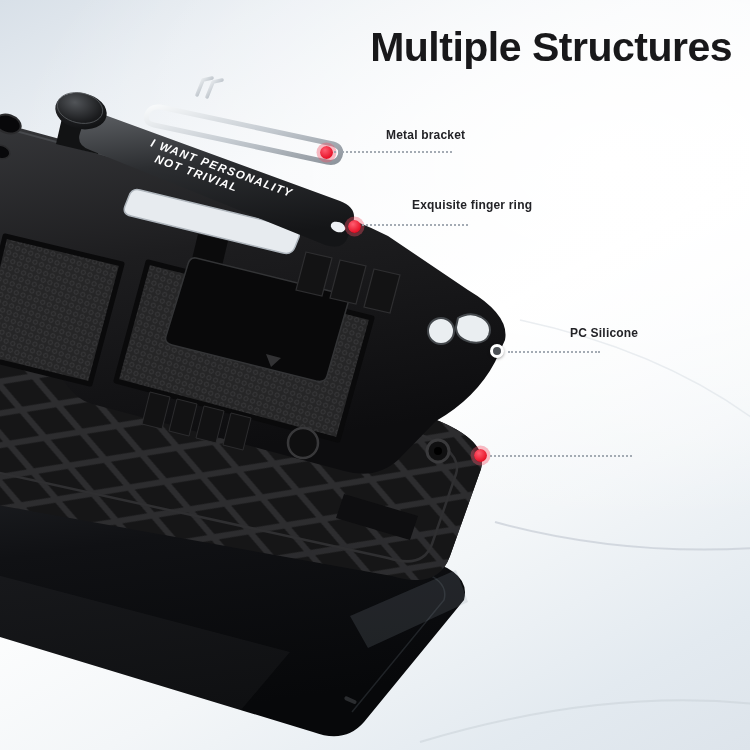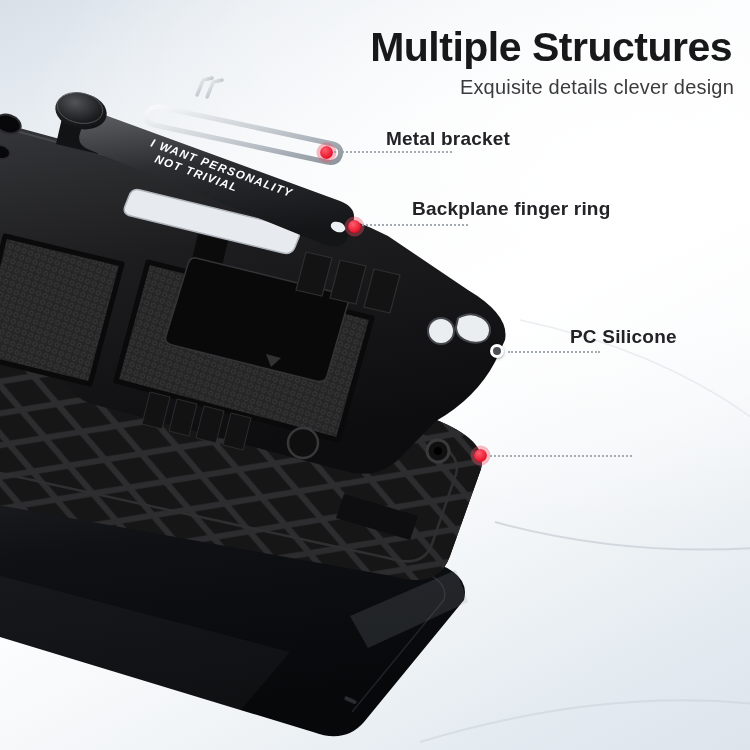--- a/index.html
+++ b/index.html
@@ -15,21 +15,21 @@
     position:absolute;top:24px;right:18px;margin:0;
     font-size:41px;font-weight:bold;letter-spacing:-0.5px;color:#18181a;
     white-space:nowrap;
   }
   .page-subtitle{
     position:absolute;top:76px;right:16px;margin:0;
     font-size:20px;font-weight:normal;color:#3b3b3e;letter-spacing:.2px;
     white-space:nowrap;
   }
   .co-label{
-    position:absolute;font-size:19px;font-weight:bold;color:#232327;
+    position:absolute;font-size:12px;font-weight:bold;color:#232327;
     white-space:nowrap;letter-spacing:.2px;
   }
   .co-line{position:absolute;height:0;border-top:2px dotted #9ba3ac;opacity:.9;}
   .co-dot{
     position:absolute;width:13px;height:13px;border-radius:50%;
     background:radial-gradient(circle at 38% 32%, #ff5d70 0%, #e71228 70%);
     box-shadow:0 0 0 3.5px rgba(243,80,99,0.38);
   }
   .co-ring{
     position:absolute;width:8px;height:8px;border-radius:50%;
@@ -154,29 +154,28 @@
     </g>
 
     <g fill="none" stroke="url(#metalG)" stroke-linejoin="round" stroke-linecap="round">
       <path d="M 160,107 L 333,144 Q 343,147 340,156 Q 337,164 327,162 L 154,125 Q 144,123 147,114 Q 150,106 160,107 Z" stroke-width="5"></path>
       <path d="M 197,95 L 203,80 L 212,78" stroke-width="3.5"></path>
       <path d="M 207,97 L 213,82 L 222,80" stroke-width="3.5"></path>
     </g>
   </svg>
 
   <h1 class="page-title">Multiple Structures</h1>
-  <p class="page-subtitle">Exquisite details clever design</p>
 
   <div class="co-dot" style="left:320px;top:146px;"></div>
   <div class="co-line" style="left:334px;top:151px;width:118px;"></div>
   <div class="co-label" style="left:386px;top:128px;">Metal bracket</div>
 
   <div class="co-dot" style="left:348px;top:220px;"></div>
   <div class="co-line" style="left:362px;top:224px;width:106px;"></div>
-  <div class="co-label" style="left:412px;top:198px;">Backplane finger ring</div>
+  <div class="co-label" style="left:412px;top:198px;">Exquisite finger ring</div>
 
   <div class="co-ring" style="left:490px;top:344px;"></div>
   <div class="co-line" style="left:508px;top:351px;width:92px;"></div>
   <div class="co-label" style="left:570px;top:326px;">PC Silicone</div>
 
   <div class="co-dot" style="left:474px;top:449px;"></div>
   <div class="co-line" style="left:490px;top:455px;width:142px;"></div>
 
 </div>
 

